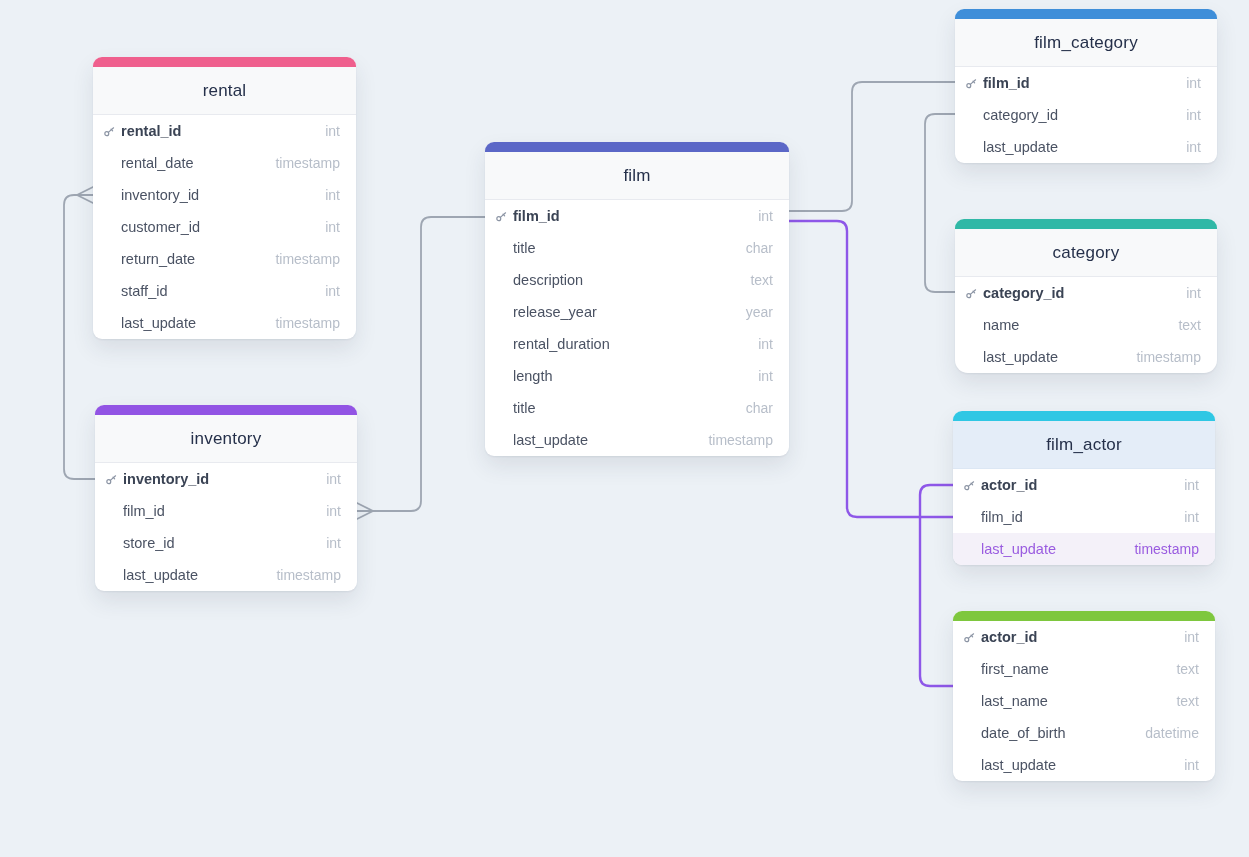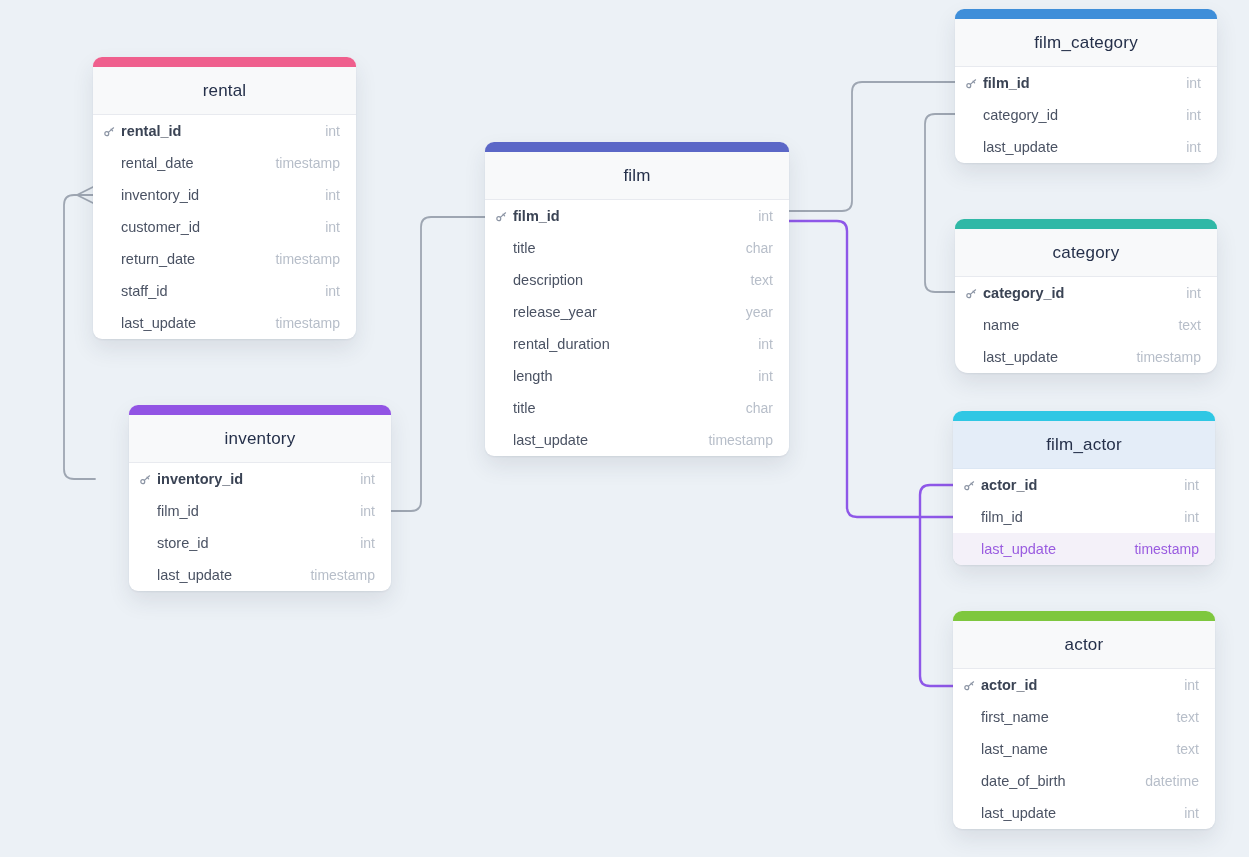--- a/index.html
+++ b/index.html
@@ -111,21 +111,21 @@
     <span class="fname">staff_id</span>
     <span class="ftype">int</span>
   </div>
           <div class="row">
     <span class="keyslot"></span>
     <span class="fname">last_update</span>
     <span class="ftype">timestamp</span>
   </div>
         </div>
   </div>
-      <div class="table-card" style="left: 95px; top: 405px; width: 262px; margin-left: 34px;">
+      <div class="table-card" style="left: 95px; top: 405px; width: 262px;">
     <div class="strip" style="background: rgb(146, 84, 228);"></div>
     <div class="tbl-title">
       <span>inventory</span>
     </div>
     <div class="rows">
           <div class="row pk">
     <span class="keyslot">
               <svg viewBox="0 0 24 24" width="13" height="13" fill="none" stroke="#8a93a3" stroke-width="2.2" stroke-linecap="round" stroke-linejoin="round">
                 <circle cx="7" cy="16" r="3.6"></circle>
                 <path d="M9.8 13.6 19.5 5.2"></path>
@@ -288,23 +288,20 @@
   </div>
           <div class="row hl">
     <span class="keyslot"></span>
     <span class="fname">last_update</span>
     <span class="ftype">timestamp</span>
   </div>
         </div>
   </div>
       <div class="table-card" style="left: 953px; top: 611px; width: 262px;">
     <div class="strip" style="background: rgb(126, 199, 62);"></div>
-    <div class="tbl-title">
-      <span>actor</span>
-    </div>
     <div class="rows">
           <div class="row pk">
     <span class="keyslot">
               <svg viewBox="0 0 24 24" width="13" height="13" fill="none" stroke="#8a93a3" stroke-width="2.2" stroke-linecap="round" stroke-linejoin="round">
                 <circle cx="7" cy="16" r="3.6"></circle>
                 <path d="M9.8 13.6 19.5 5.2"></path>
                 <path d="m14.8 7.6 3 3.2"></path>
               </svg>
             </span>
     <span class="fname">actor_id</span>

